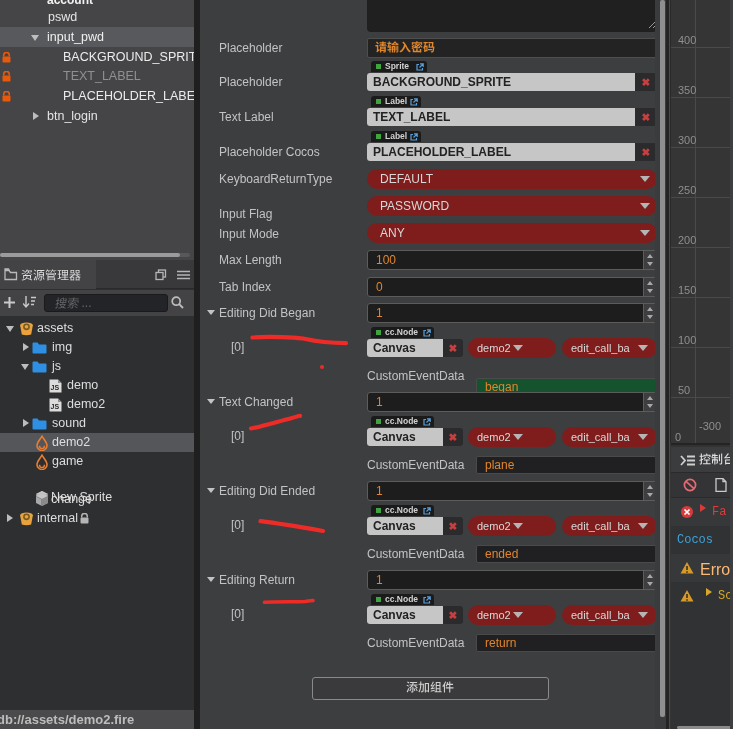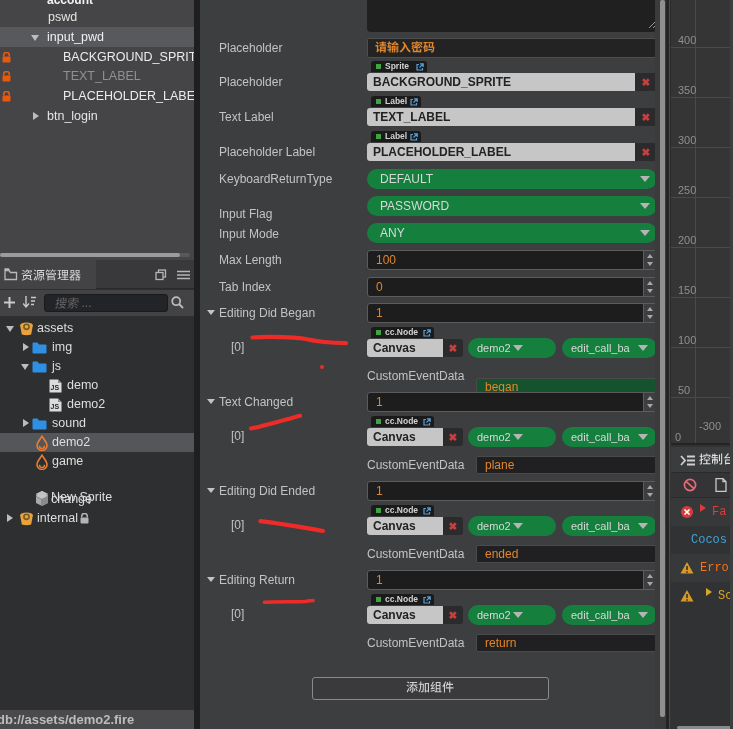--- a/index.html
+++ b/index.html
@@ -1,18 +1,18 @@
 <!DOCTYPE html>
 <html><head><meta charset="utf-8"><style>
 *{margin:0;padding:0;box-sizing:border-box}
 html,body{width:733px;height:729px;overflow:hidden}
 body{position:relative;background:#3d3e40;font-family:"Liberation Sans",sans-serif;font-size:12px}
 .abs{position:absolute}
 .lbl{position:absolute;color:#c3c3c4;font-size:12px;line-height:14px}
-.dd{position:absolute;height:20px;background:#15803d;border-radius:10px;color:#d8d8d8;line-height:20px;padding-left:13px;font-size:12px}
+.dd{position:absolute;height:20px;background:#7f1d1d;border-radius:10px;color:#d8d8d8;line-height:20px;padding-left:13px;font-size:12px}
 .dd .car{position:absolute;top:7px;width:0;height:0;border-left:5px solid transparent;border-right:5px solid transparent;border-top:6px solid #b5b5b5}
 .num{position:absolute;height:20px;background:#1d1d1e;border:1px solid #5c5c5c;border-radius:3px;color:#e0862c;line-height:18px;padding-left:8px;font-size:12px}
 .spin{position:absolute;right:0;top:0;width:13px;height:18px;background:#3e3e40;border-left:1px solid #5c5c5c;border-radius:0 2px 2px 0}
 .spin i{position:absolute;left:3px;width:0;height:0;border-left:3.5px solid transparent;border-right:3.5px solid transparent}
 .spin .up{top:3px;border-bottom:4px solid #a8a8a8}
 .spin .dn{bottom:3px;border-top:4px solid #a8a8a8}
 .ref{position:absolute;height:18px;background:#2b2b2d;border-radius:3px}
 .ref .g{position:absolute;left:0;top:0;bottom:0;background:#c6c6c6;border-radius:3px 0 0 3px;color:#222;font-weight:bold;font-size:12px;line-height:18px;padding-left:6px;white-space:nowrap;overflow:hidden}
 .ref .x{position:absolute;top:0;bottom:0;color:#c64040;font-weight:bold;font-size:10.5px;line-height:18px;text-align:center}
 .tag{position:absolute;height:11px;background:#1b1b1c;border-radius:3px 3px 0 0;color:#d2d2d2;font-size:8.5px;font-weight:bold;line-height:11px;padding:0 4px 0 14px;white-space:nowrap}
@@ -214,21 +214,21 @@
     </div>
 <div class="lbl" style="left:19px;top:109.5px">Text Label</div>
     <div class="tag" style="left:171px;top:95.5px;width:50px"><span class="sq"></span>Label<svg class="lk" style="position:absolute;right:3px;top:2px" width="8" height="8" viewBox="0 0 8 8">
         <path d="M3,1.5 H1 V7 H6.5 V5" fill="none" stroke="#5b9fd8" stroke-width="1.2"></path>
         <path d="M4,0.8 H7.2 V4 M7.2,0.8 L3.5,4.5" fill="none" stroke="#5b9fd8" stroke-width="1.2"></path>
       </svg></div>
     <div class="ref" style="left:167px;top:107.5px;width:290px">
       <div class="g" style="width:268px">TEXT_LABEL</div>
       <div class="x" style="left:268px;width:22px">✖</div>
     </div>
-<div class="lbl" style="left:19px;top:144.5px">Placeholder Label</div>
+<div class="lbl" style="left:19px;top:144.5px">Placeholder Cocos</div>
     <div class="tag" style="left:171px;top:130.5px;width:50px"><span class="sq"></span>Label<svg class="lk" style="position:absolute;right:3px;top:2px" width="8" height="8" viewBox="0 0 8 8">
         <path d="M3,1.5 H1 V7 H6.5 V5" fill="none" stroke="#5b9fd8" stroke-width="1.2"></path>
         <path d="M4,0.8 H7.2 V4 M7.2,0.8 L3.5,4.5" fill="none" stroke="#5b9fd8" stroke-width="1.2"></path>
       </svg></div>
     <div class="ref" style="left:167px;top:142.5px;width:290px">
       <div class="g" style="width:268px">PLACEHOLDER_LABEL</div>
       <div class="x" style="left:268px;width:22px">✖</div>
     </div>
 <div class="lbl" style="left:19px;top:171.5px">KeyboardReturnType</div>
     <div class="dd" style="left:167px;top:168.5px;width:290px">DEFAULT<span class="car" style="left:273px"></span></div>
@@ -386,28 +386,28 @@
       </svg>
 <div class="abs" style="left:0;top:53px;width:62px;height:28px;background:#37383a">
 <svg class="abs" style="left:9px;top:7px" width="14" height="14" viewBox="0 0 14 14">
           <circle cx="7" cy="7" r="6" fill="#d83b3b"></circle>
           <path d="M4.5,4.5 L9.5,9.5 M9.5,4.5 L4.5,9.5" stroke="#fff" stroke-width="1.7"></path>
         </svg>
 <span style="position:absolute;left:29px;top:6px;width:0;height:0;border-top:4.5px solid transparent;border-bottom:4.5px solid transparent;border-left:6px solid #d83b3b"></span>
 <span style="position:absolute;left:41px;top:7px;font-family:'Liberation Mono',monospace;font-size:12px;color:#e23c39">Fa</span>
       </div>
 <div class="abs" style="left:0;top:81px;width:62px;height:28px;background:#313234">
-<span style="position:absolute;left:20px;top:7px;font-family:'Liberation Mono',monospace;font-size:12px;color:#3fa3d8">Cocos</span>
+<span style="position:absolute;left:6px;top:7px;font-family:'Liberation Mono',monospace;font-size:12px;color:#3fa3d8">Cocos</span>
       </div>
 <div class="abs" style="left:0;top:109px;width:62px;height:28px;background:#37383a">
 <svg class="abs" style="left:9px;top:7px" width="14" height="14" viewBox="0 0 14 14">
           <path d="M7,1 L13.5,12.5 H0.5 Z" fill="#d79a28"></path>
           <path d="M7,5 v4 M7,10.3 v1.4" stroke="#2a2a2a" stroke-width="1.5"></path>
         </svg>
-<span style="position:absolute;left:29px;top:7px;font-family:Liberation Mono, monospace;font-size:12px;color:#f97316">Erro</span>
+<span style="position:absolute;left:29px;top:7px;font-family:Liberation Sans, sans-serif;font-size:16px;color:#fdba74">Erro</span>
       </div>
 <div class="abs" style="left:0;top:137px;width:62px;height:28px;background:#313234">
 <svg class="abs" style="left:9px;top:7px" width="14" height="14" viewBox="0 0 14 14">
           <path d="M7,1 L13.5,12.5 H0.5 Z" fill="#d79a28"></path>
           <path d="M7,5 v4 M7,10.3 v1.4" stroke="#2a2a2a" stroke-width="1.5"></path>
         </svg>
 <span style="position:absolute;left:35px;top:6px;width:0;height:0;border-top:4.5px solid transparent;border-bottom:4.5px solid transparent;border-left:6px solid #d7a828"></span>
 <span style="position:absolute;left:47px;top:7px;font-family:'Liberation Mono',monospace;font-size:12px;color:#d7a828">Sc</span>
       </div>
 <div class="abs" style="left:6px;top:281px;width:56px;height:3px;background:#8a8a8a;border-radius:1.5px"></div>

